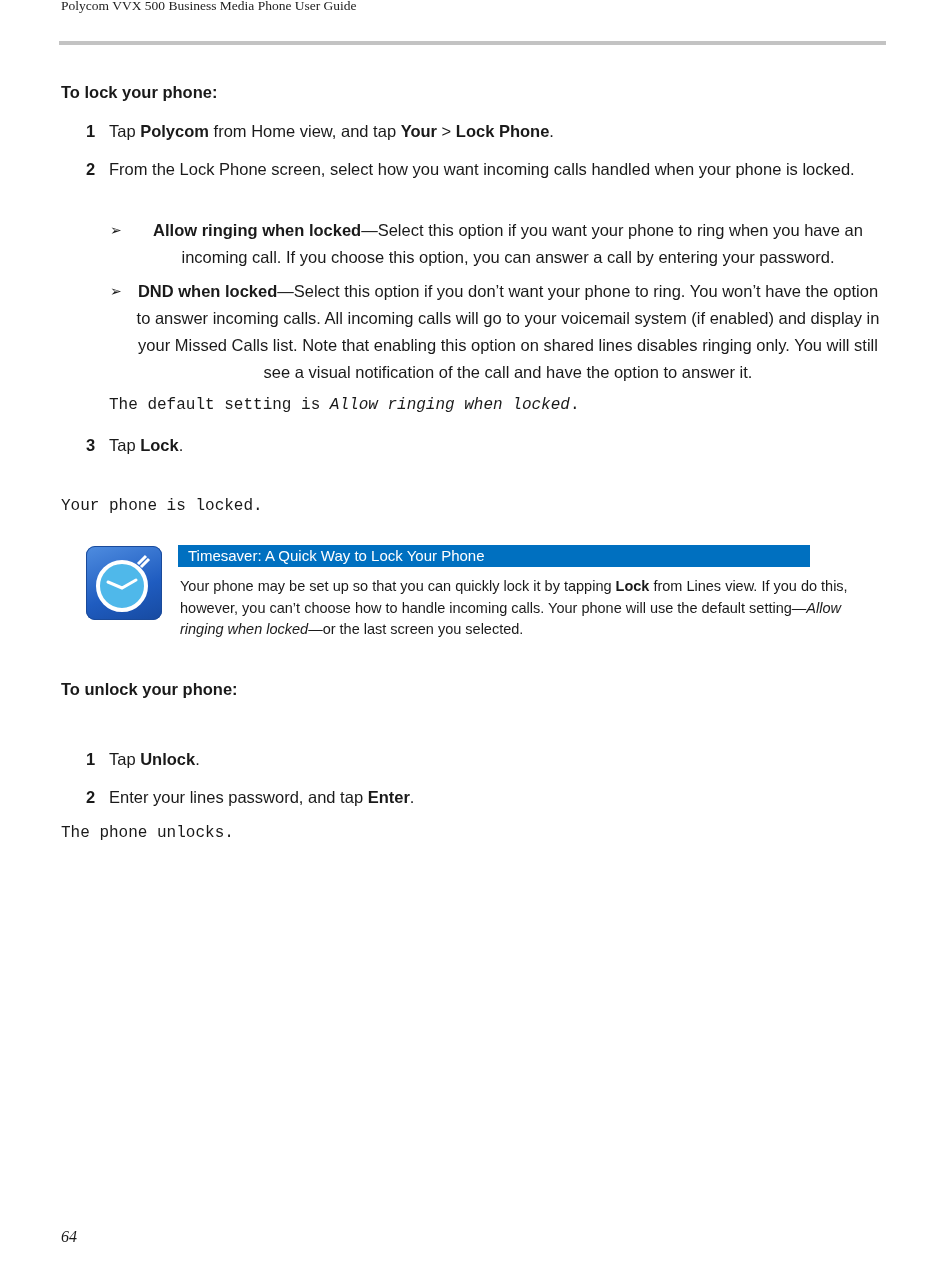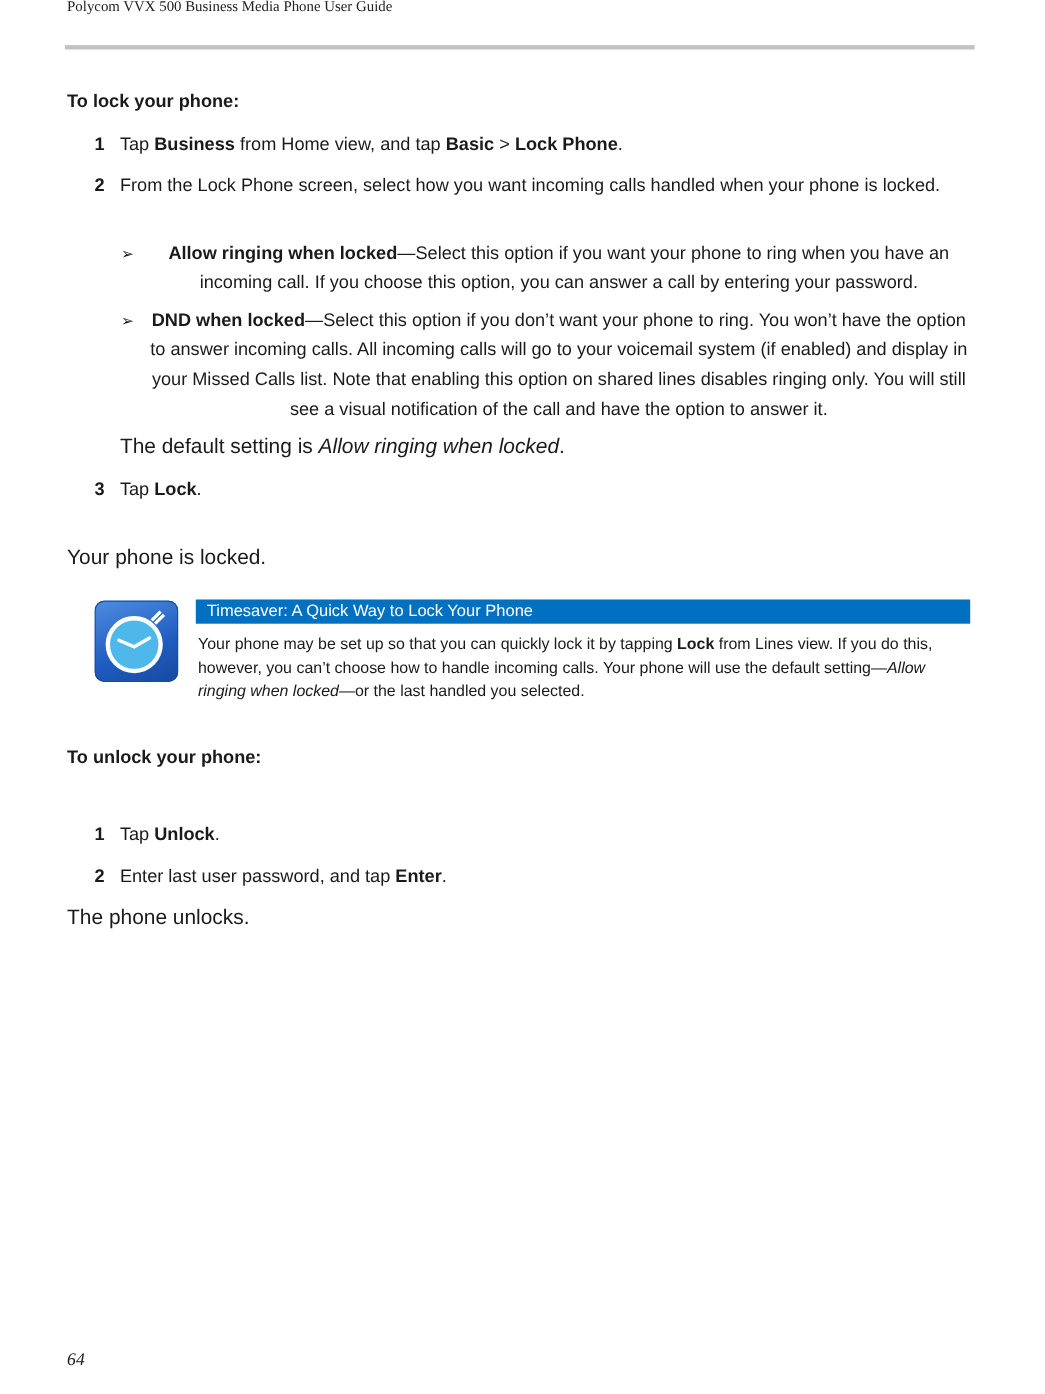--- a/index.html
+++ b/index.html
@@ -8,42 +8,42 @@
   .running-head { position:absolute; left:61px; top:-2px; font-family:"Liberation Serif", serif;
                   font-size:13.5px; color:#222; }
   .head-rule { position:absolute; left:59px; top:41px; width:827px; height:4px; background:#c3c3c3; }
   .sec-title { position:absolute; left:61px; font-weight:bold; font-size:16.5px; }
   .step { position:absolute; left:86px; font-size:16.5px; line-height:27px; }
   .step .num { position:absolute; left:0; font-weight:bold; }
   .step .txt { position:absolute; left:23px; width:760px; }
   .bullet { position:absolute; left:110px; font-size:16.5px; line-height:27px; width:770px; }
   .bullet .arrow { position:absolute; left:0; top:0; font-size:14px; }
   .bullet .btxt { position:absolute; left:23px; width:750px;text-align:center; }
-  .plain { position:absolute; font-size:19px; }
+  .plain { position:absolute; font-size:16px;font-family:Liberation Mono, monospace; }
   b { font-weight:bold; }
   .callout-icon { position:absolute; left:86px; top:546px; width:76px; height:74px; border-radius:9px;
                   background:linear-gradient(160deg,#4f8de0 0%,#1f5cc0 60%,#174aa0 100%);
                   box-shadow:inset 0 0 0 1px #1a4a9a; }
-  .callout-bar { position:absolute; left:178px; top:545px; width:704px; height:22px; background:#0070c0;
+  .callout-bar { position:absolute; left:178px; top:545px; width:632px; height:22px; background:#0070c0;
                  color:#ffffff; font-size:15px; line-height:22px; }
   .callout-bar span { padding-left:10px; }
   .callout-body { position:absolute; left:180px; top:576px; width:700px; font-size:14.5px; line-height:21.5px; }
   .page-num { position:absolute; left:61px; top:1228px; font-family:"Liberation Serif", serif; font-size:16px;font-style:italic; }
 </style>
 </head>
 <body>
 
 <div class="running-head">Polycom VVX 500 Business Media Phone User Guide</div>
 <div class="head-rule"></div>
 
 <div class="sec-title" style="top:83px">To lock your phone:</div>
 
 <div class="step" style="top:118px">
   <span class="num">1</span>
-  <span class="txt"><span>Tap </span><b>Business</b><span> from Home view, and tap </span><b>Basic</b><span> &gt; </span><b>Lock Phone</b><span>.</span></span>
+  <span class="txt"><span>Tap </span><b>Polycom</b><span> from Home view, and tap </span><b>Your</b><span> &gt; </span><b>Lock Phone</b><span>.</span></span>
 </div>
 
 <div class="step" style="top:156px">
   <span class="num">2</span>
   <span class="txt">From the Lock Phone screen, select how you want incoming calls handled when your phone is locked.</span>
 </div>
 
 <div class="bullet" style="top:217px">
   <span class="arrow">➢</span>
   <span class="btxt"><b>Allow ringing when locked</b><span>—Select this option if you want your phone to ring when you have an incoming call. If you choose this option, you can answer a call by entering your password.</span></span>
@@ -64,29 +64,29 @@
 <div class="plain" style="left:61px; top:497px">Your phone is locked.</div>
 
 <div class="callout-icon">
   <svg width="76" height="74" viewBox="0 0 76 74">
     <circle cx="36" cy="40" r="24" fill="#4fb8ea" stroke="#ffffff" stroke-width="4"></circle>
     <path d="M52 18 l8 -8 M55 21 l8 -8" stroke="#ffffff" stroke-width="3" fill="none"></path>
     <path d="M22 36 L36 42 L50 34" stroke="#ffffff" stroke-width="3" fill="none" stroke-linecap="round"></path>
   </svg>
 </div>
 <div class="callout-bar"><span>Timesaver: A Quick Way to Lock Your Phone</span></div>
-<div class="callout-body"><span>Your phone may be set up so that you can quickly lock it by tapping </span><b>Lock</b><span> from Lines view. If you do this, however, you can’t choose how to handle incoming calls. Your phone will use the default setting—</span><i>Allow ringing when locked</i><span>—or the last handled you selected.</span></div>
+<div class="callout-body"><span>Your phone may be set up so that you can quickly lock it by tapping </span><b>Lock</b><span> from Lines view. If you do this, however, you can’t choose how to handle incoming calls. Your phone will use the default setting—</span><i>Allow ringing when locked</i><span>—or the last screen you selected.</span></div>
 
 <div class="sec-title" style="top:680px">To unlock your phone:</div>
 
 <div class="step" style="top:746px">
   <span class="num">1</span>
   <span class="txt"><span>Tap </span><b>Unlock</b><span>.</span></span>
 </div>
 
 <div class="step" style="top:784px">
   <span class="num">2</span>
-  <span class="txt"><span>Enter last user password, and tap </span><b>Enter</b><span>.</span></span>
+  <span class="txt"><span>Enter your lines password, and tap </span><b>Enter</b><span>.</span></span>
 </div>
 
 <div class="plain" style="left:61px; top:824px">The phone unlocks.</div>
 
 <div class="page-num">64</div>
 
 </body></html>

